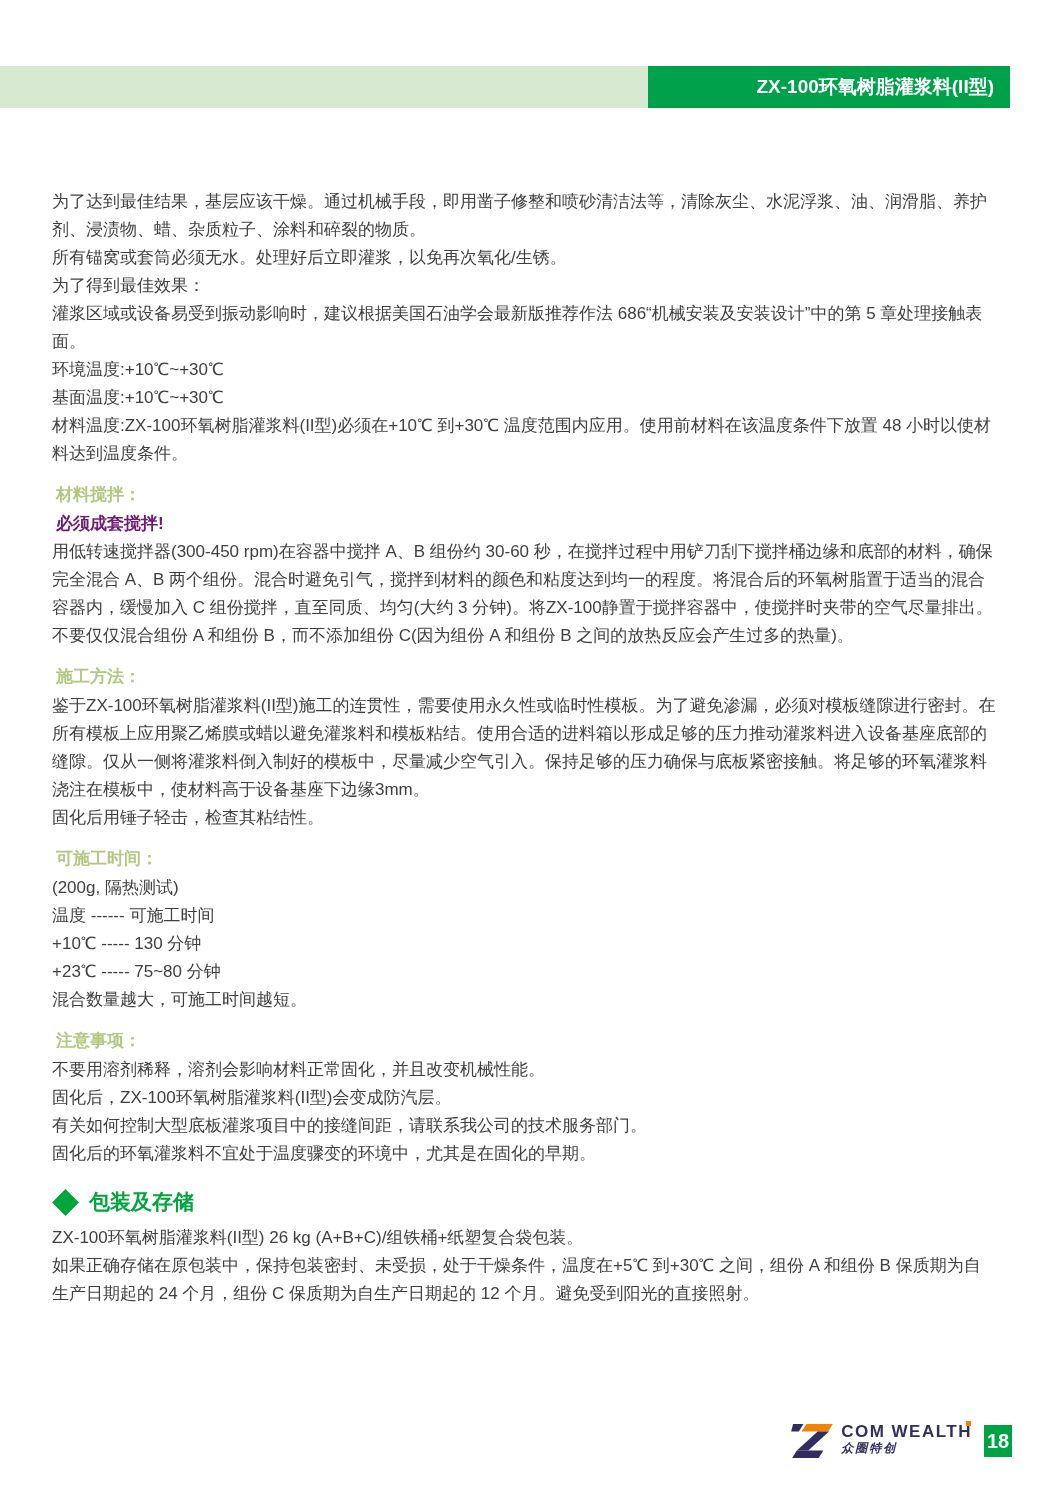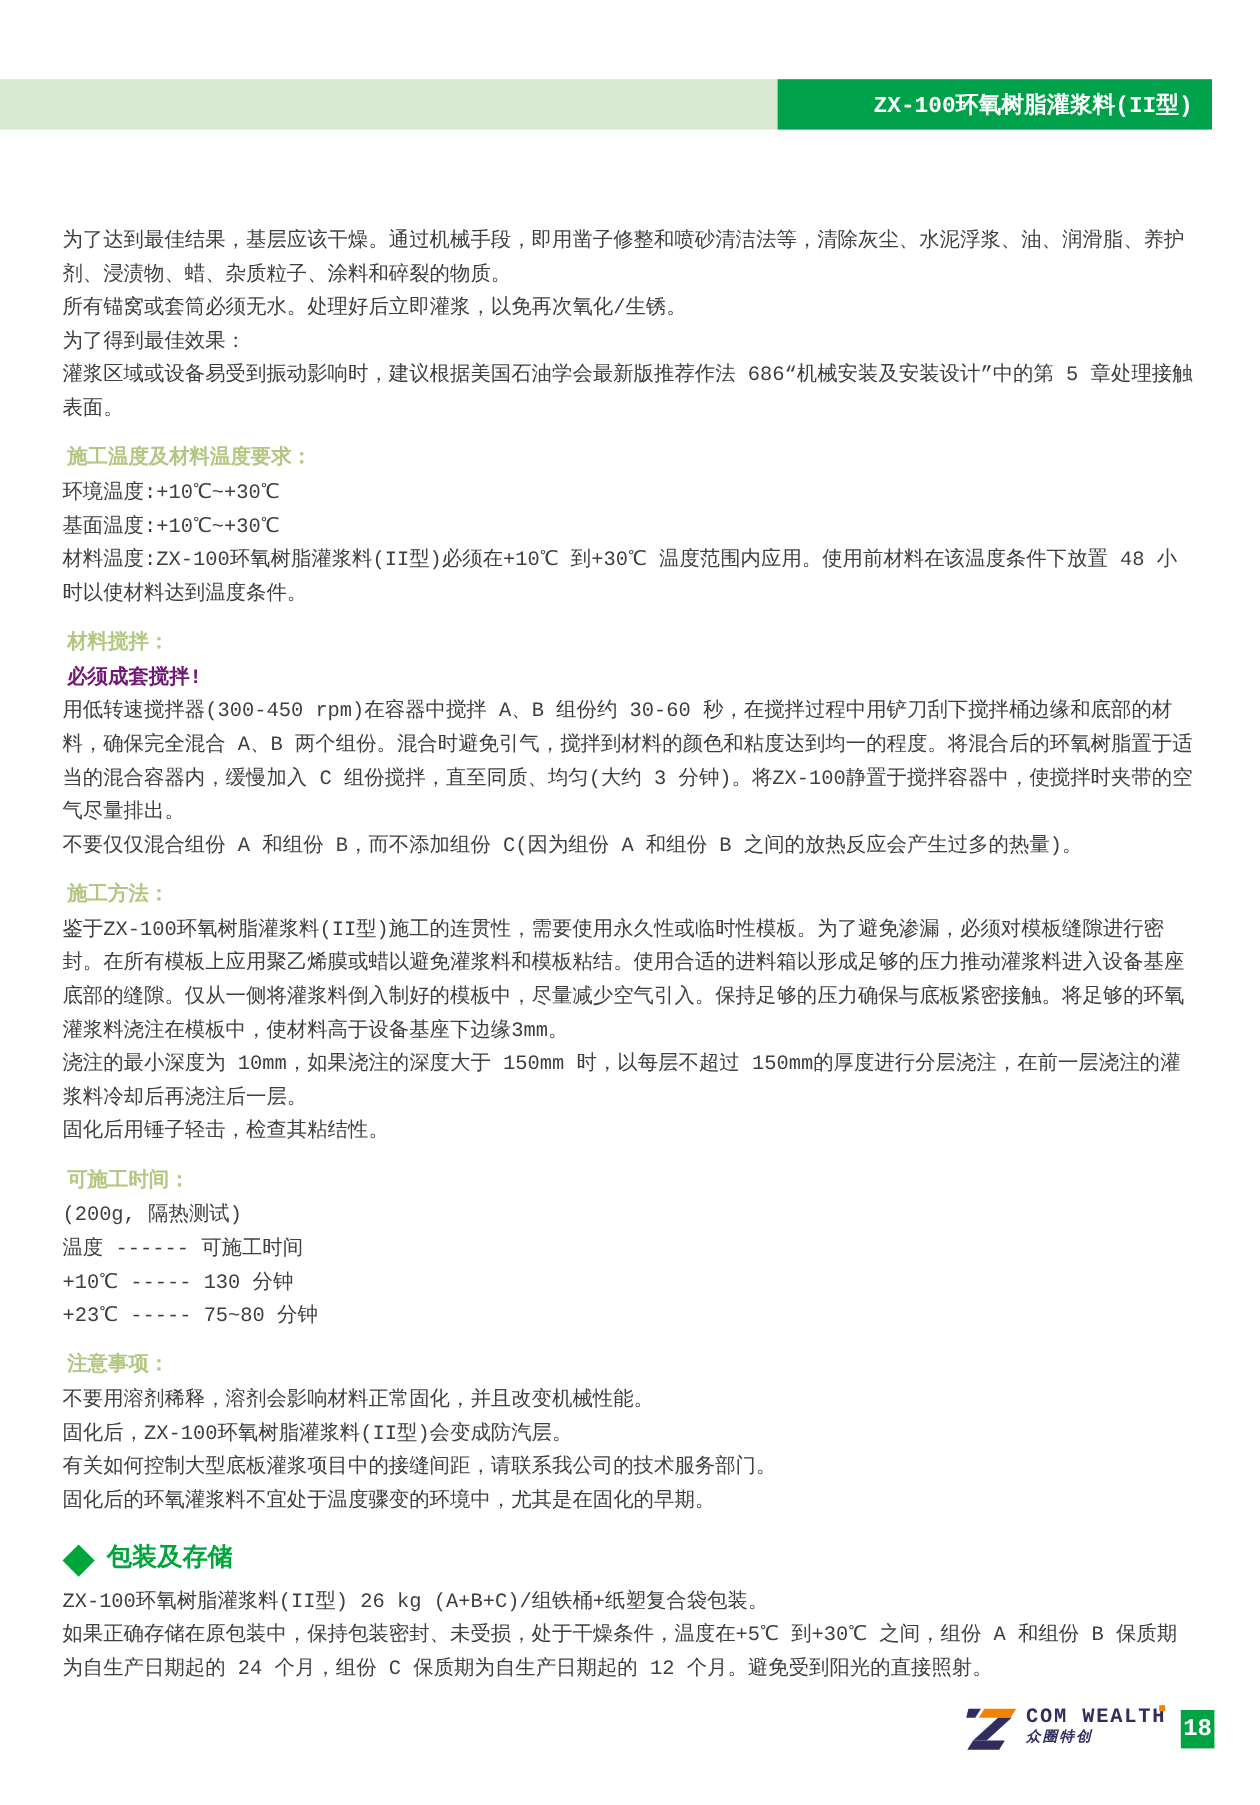--- a/index.html
+++ b/index.html
@@ -1,18 +1,18 @@
 <!DOCTYPE html>
 <html><head>
 <meta charset="utf-8">
 <style>
   html,body { margin:0; padding:0; background:#ffffff; }
   .page {
     position:relative; width:1050px; height:1484px; background:#ffffff;
-    font-family:Liberation Mono, monospace;
+    font-family:Liberation Sans, sans-serif;
     color:#3f3f3f; overflow:hidden;
   }
   
   .header-bar { position:absolute; top:66px; left:0; width:1010px; height:42px; display:flex; }
   .header-light { flex:1; background:#d8e9d2; }
   .header-dark {
     width:362px; background:#00a14b; color:#ffffff;
     display:flex; align-items:center; justify-content:flex-end;
     padding-right:16px; box-sizing:border-box;
     font-size:19px; font-weight:bold;
@@ -61,40 +61,39 @@
     <div class="header-dark">ZX-100环氧树脂灌浆料(II型)</div>
   </div>
 
   <div class="content">
 
     <p>为了达到最佳结果，基层应该干燥。通过机械手段，即用凿子修整和喷砂清洁法等，清除灰尘、水泥浮浆、油、润滑脂、养护剂、浸渍物、蜡、杂质粒子、涂料和碎裂的物质。</p>
     <p>所有锚窝或套筒必须无水。处理好后立即灌浆，以免再次氧化/生锈。</p>
     <p>为了得到最佳效果：</p>
     <p>灌浆区域或设备易受到振动影响时，建议根据美国石油学会最新版推荐作法 686“机械安装及安装设计”中的第 5 章处理接触表面。</p>
 
-    <div class="sec-heading">施工温度及材料温度要求：</div>
     <p>环境温度:+10℃~+30℃</p>
     <p>基面温度:+10℃~+30℃</p>
     <p>材料温度:ZX-100环氧树脂灌浆料(II型)必须在+10℃ 到+30℃ 温度范围内应用。使用前材料在该温度条件下放置 48 小时以使材料达到温度条件。</p>
 
     <div class="sec-heading">材料搅拌：</div>
     <div class="sec-subheading">必须成套搅拌!</div>
     <p>用低转速搅拌器(300-450 rpm)在容器中搅拌 A、B 组份约 30-60 秒，在搅拌过程中用铲刀刮下搅拌桶边缘和底部的材料，确保完全混合 A、B 两个组份。混合时避免引气，搅拌到材料的颜色和粘度达到均一的程度。将混合后的环氧树脂置于适当的混合容器内，缓慢加入 C 组份搅拌，直至同质、均匀(大约 3 分钟)。将ZX-100静置于搅拌容器中，使搅拌时夹带的空气尽量排出。</p>
     <p>不要仅仅混合组份 A 和组份 B，而不添加组份 C(因为组份 A 和组份 B 之间的放热反应会产生过多的热量)。</p>
 
     <div class="sec-heading">施工方法：</div>
     <p>鉴于ZX-100环氧树脂灌浆料(II型)施工的连贯性，需要使用永久性或临时性模板。为了避免渗漏，必须对模板缝隙进行密封。在所有模板上应用聚乙烯膜或蜡以避免灌浆料和模板粘结。使用合适的进料箱以形成足够的压力推动灌浆料进入设备基座底部的缝隙。仅从一侧将灌浆料倒入制好的模板中，尽量减少空气引入。保持足够的压力确保与底板紧密接触。将足够的环氧灌浆料浇注在模板中，使材料高于设备基座下边缘3mm。</p>
-    <p>浇注的最小深度为 10mm，如果浇注的深度大于 150mm 时，以每层不超过 150mm的厚度进行分层浇注，在前一层浇注的灌浆料冷却后再浇注后一层。</p>
     <p>固化后用锤子轻击，检查其粘结性。</p>
 
     <div class="sec-heading">可施工时间：</div>
     <p>(200g, 隔热测试)</p>
     <p>温度 ------ 可施工时间</p>
     <p>+10℃ -----  130 分钟</p>
     <p>+23℃ -----  75~80 分钟</p>
+    <p>混合数量越大，可施工时间越短。</p>
 
     <div class="sec-heading">注意事项：</div>
     <p>不要用溶剂稀释，溶剂会影响材料正常固化，并且改变机械性能。</p>
     <p>固化后，ZX-100环氧树脂灌浆料(II型)会变成防汽层。</p>
     <p>有关如何控制大型底板灌浆项目中的接缝间距，请联系我公司的技术服务部门。</p>
     <p>固化后的环氧灌浆料不宜处于温度骤变的环境中，尤其是在固化的早期。</p>
 
     <div class="pkg-title-row">
       <span class="pkg-diamond"></span>
       <span class="pkg-title">包装及存储</span>

